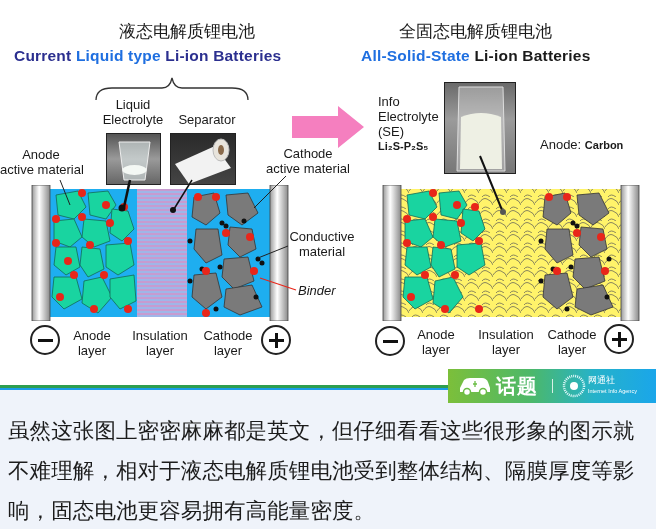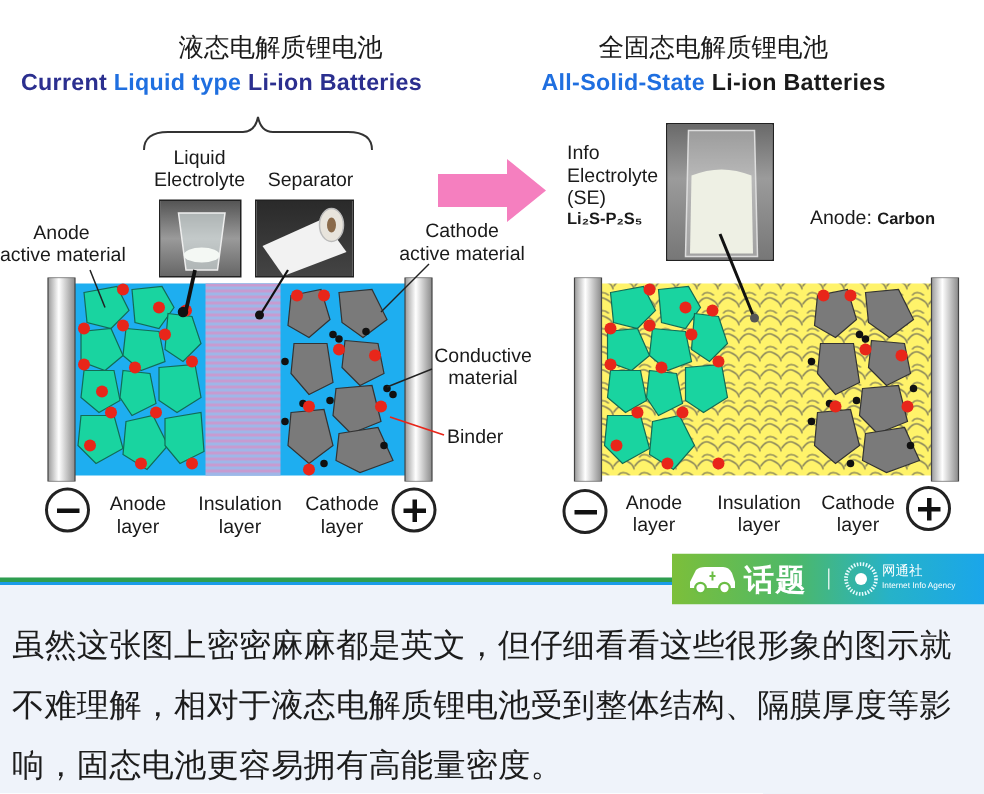--- a/index.html
+++ b/index.html
@@ -71,21 +71,21 @@
   <div>active material</div>
 </div>
 <div class="abs lbl" style="left:258px; top:146px; width:100px;">
   <div>Cathode</div>
   <div>active material</div>
 </div>
 <div class="abs lbl" style="left:282px; top:229px; width:80px;">
   <div>Conductive</div>
   <div>material</div>
 </div>
-<div class="abs lbl lbl-left" style="left:298px; top:283px;">Binder</div>
+<div class="abs lbl lbl-left" style="left:298px; top:283px;font-style:italic;">Binder</div>
 
 <svg class="abs" style="left:30px; top:185px;" width="260" height="136">
   <defs>
     <linearGradient id="collector" x1="0" x2="1">
       <stop offset="0" stop-color="#9a9a9a"></stop>
         <stop offset="0.4" stop-color="#ffffff"></stop>
         <stop offset="1" stop-color="#8a8a8a"></stop>
     </linearGradient>
     <pattern id="stripes" width="4" height="4" patternUnits="userSpaceOnUse">
       <rect width="4" height="2" fill="#c79bd0"></rect>

